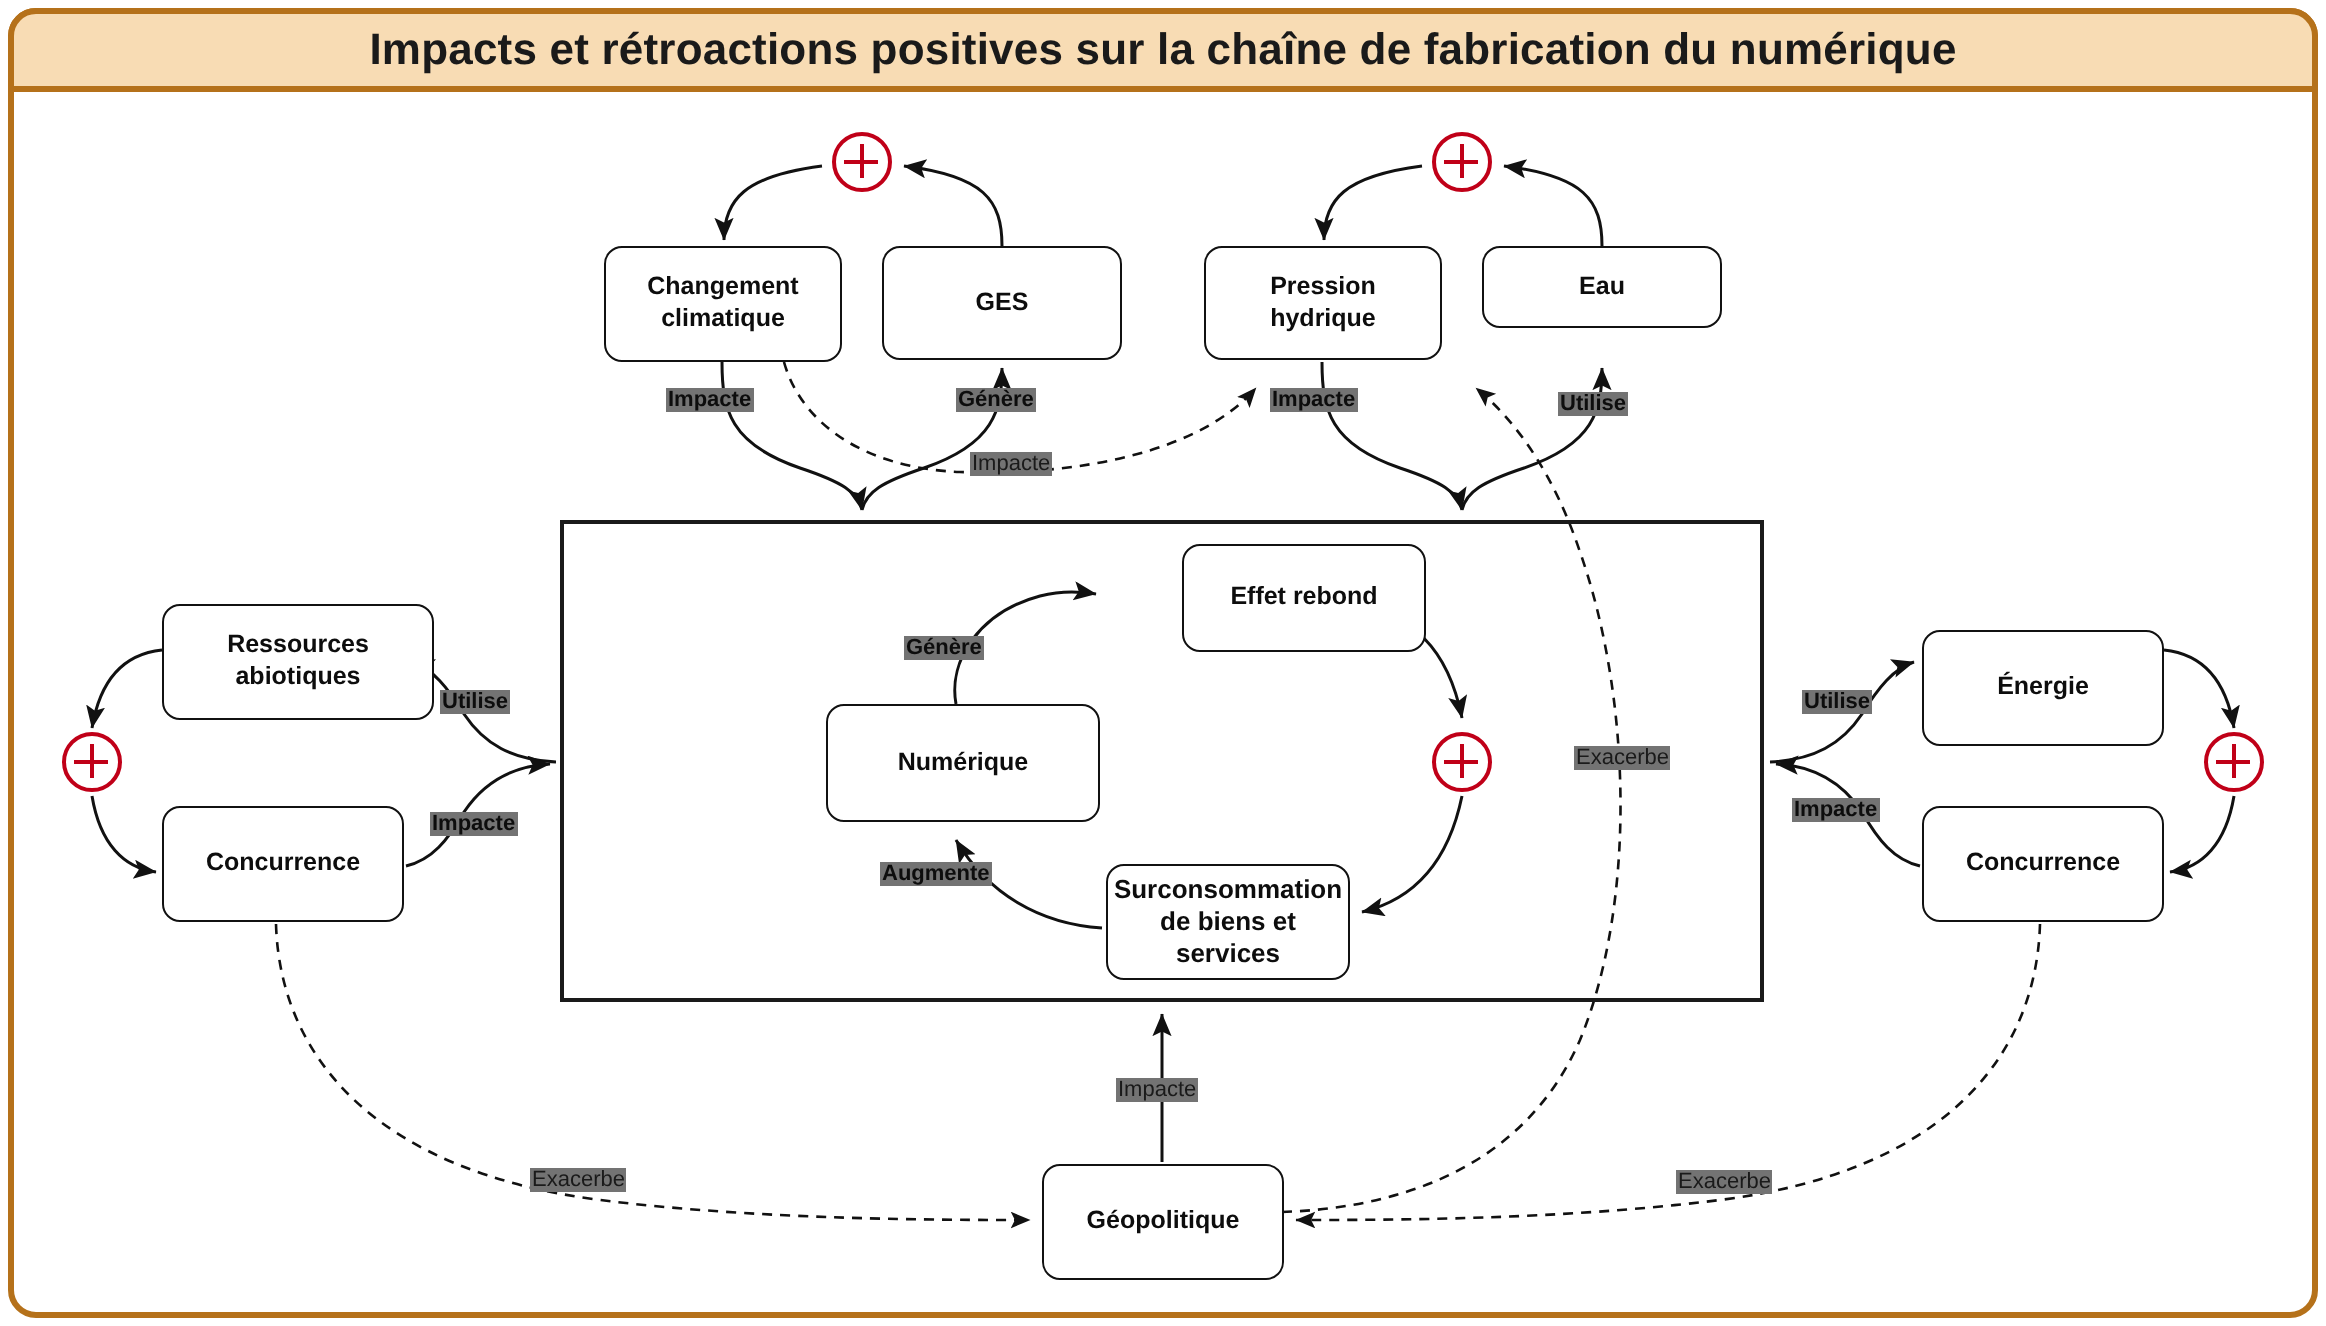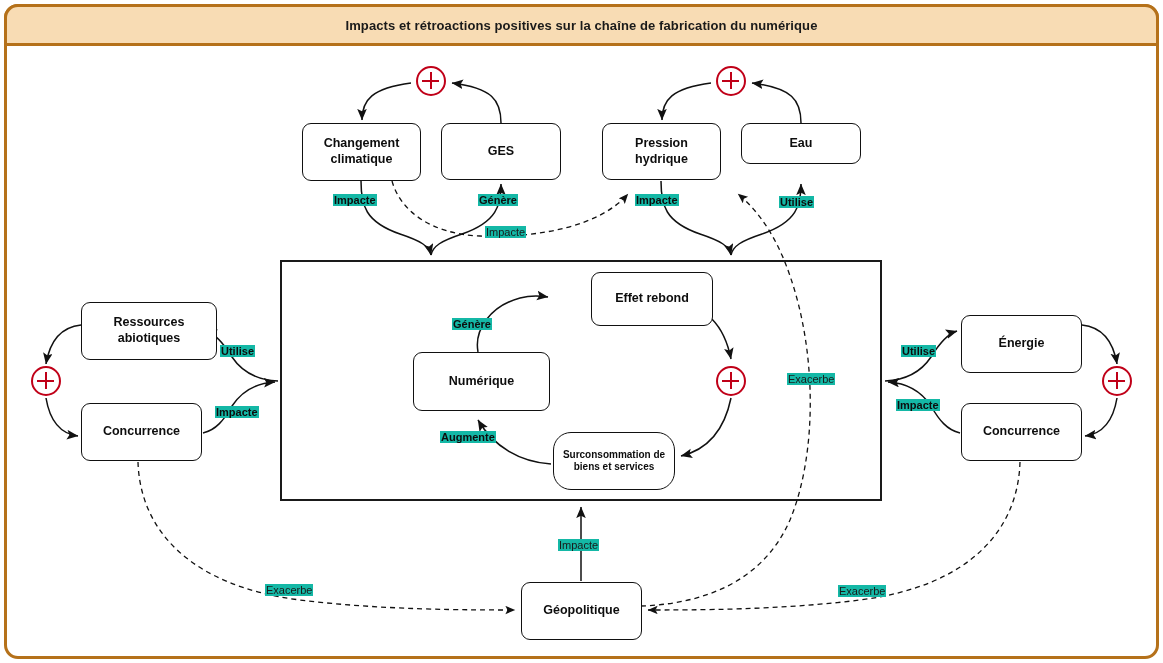--- a/index.html
+++ b/index.html
@@ -38,21 +38,21 @@
     box-sizing: border-box;
     background: #f8dcb4;
     border: 3px solid #b5711a;
     border-top-left-radius: 14px;
     border-top-right-radius: 14px;
     display: flex;
     align-items: center;
     justify-content: center;
   }
   #title-text {
-    font-size: 13px;
+    font-size: 22px;
     font-weight: bold;
     color: #1a1a1a;
     letter-spacing: 0.1px;
   }
   
   #wires {
     position: absolute;
     left: 0;
     top: 0;
     width: 1163px;
@@ -70,42 +70,41 @@
     align-items: center;
     justify-content: center;
     text-align: center;
     font-size: 12.5px;
     font-weight: bold;
     color: #0d0d0d;
     line-height: 1.25;
     padding: 2px 4px;
   }
   .node.small {
-    font-size: 10px;
-    border-radius: 18px;
+    font-size: 13px;
   }
   
   #system-boundary {
     position: absolute;
     left: 280px;
     top: 260px;
     width: 602px;
     height: 241px;
     box-sizing: border-box;
     border: 2.6px solid #1a1a1a;
     background: transparent;
   }
   
   .edge-label {
     position: absolute;
     font-size: 11px;
     font-weight: bold;
     color: #0d0d0d;
     white-space: nowrap;
-    background: #14b8a6;
+    background: #737373;
     padding: 0 1px;
   }
   .edge-label.thin {
     font-weight: normal;
     font-size: 11px;
     color: #1a1a1a;
   }
   
   .plus-badge {
     position: absolute;

